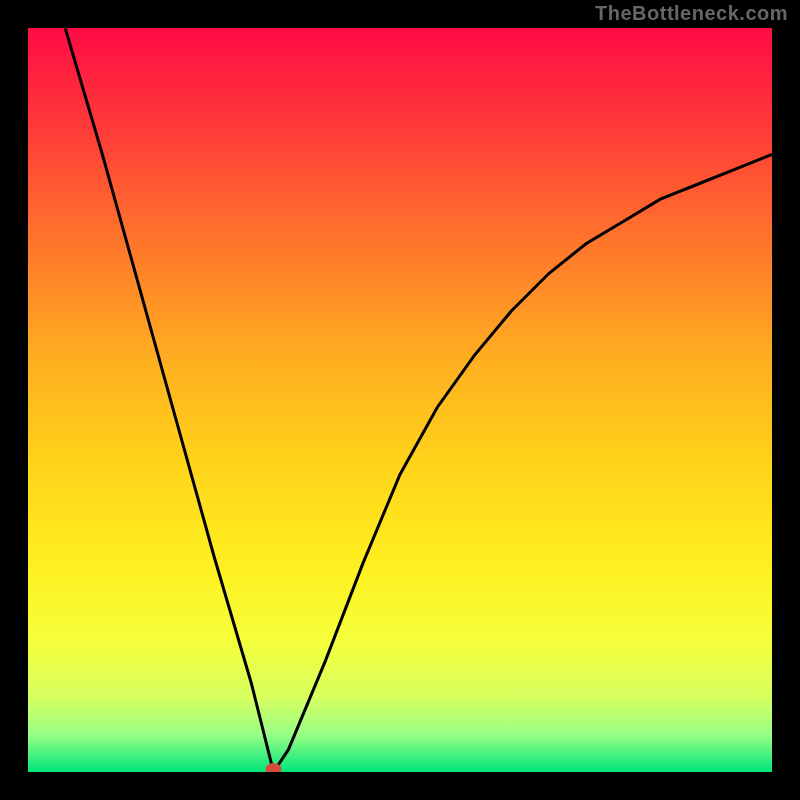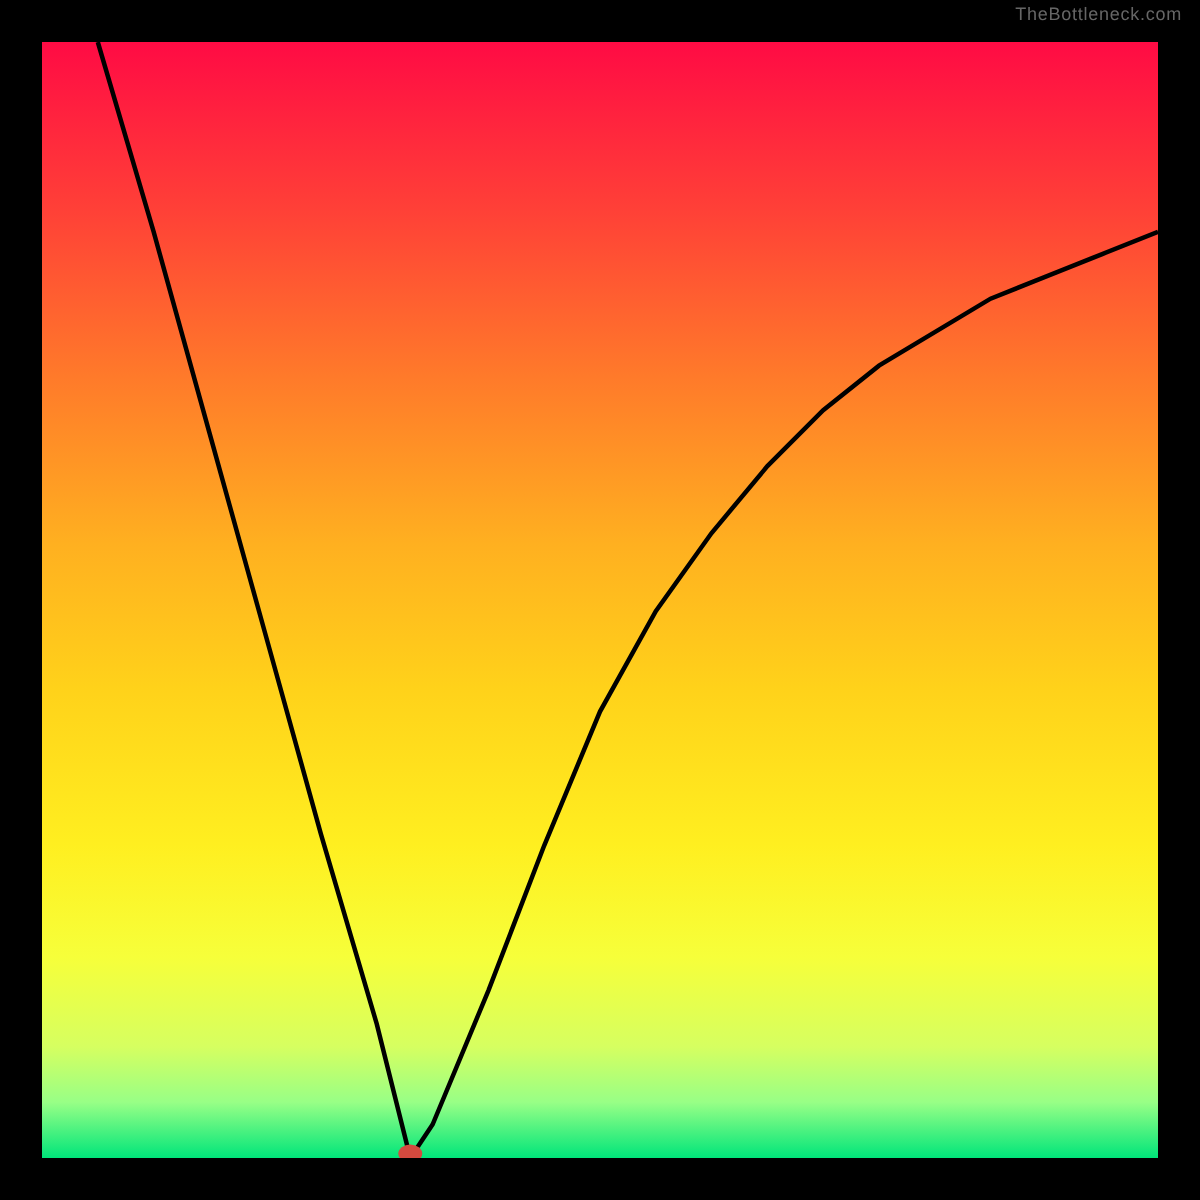--- a/index.html
+++ b/index.html
@@ -15,22 +15,22 @@
     position: relative;
     width: 800px;
     height: 800px;
     background: #000;
   }
   .watermark {
     position: absolute;
     top: 2px;
     right: 12px;
     color: #666;
-    font-size: 12px;
-    font-weight: 400;
+    font-size: 20px;
+    font-weight: 700;
     letter-spacing: 0.5px;
     user-select: none;
   }
   .plot-outer {
     position: absolute;
     left: 28px;
     top: 28px;
     width: 744px;
     height: 744px;
     background: #000;

